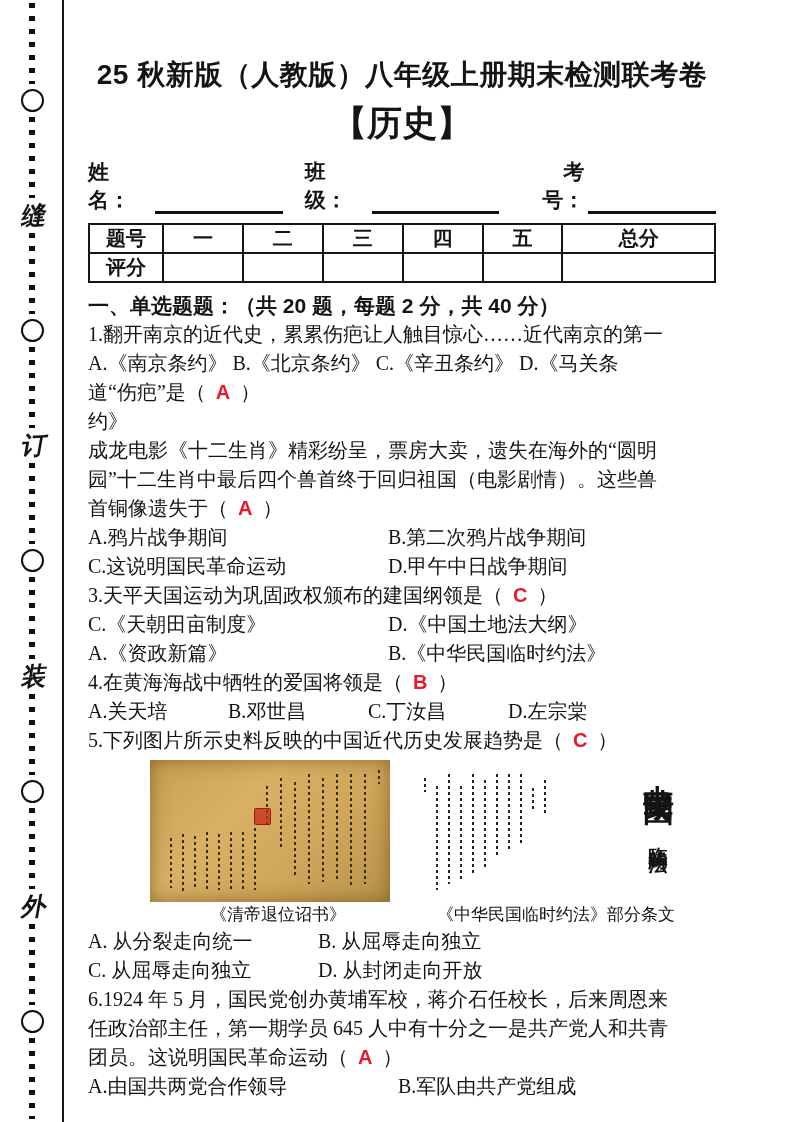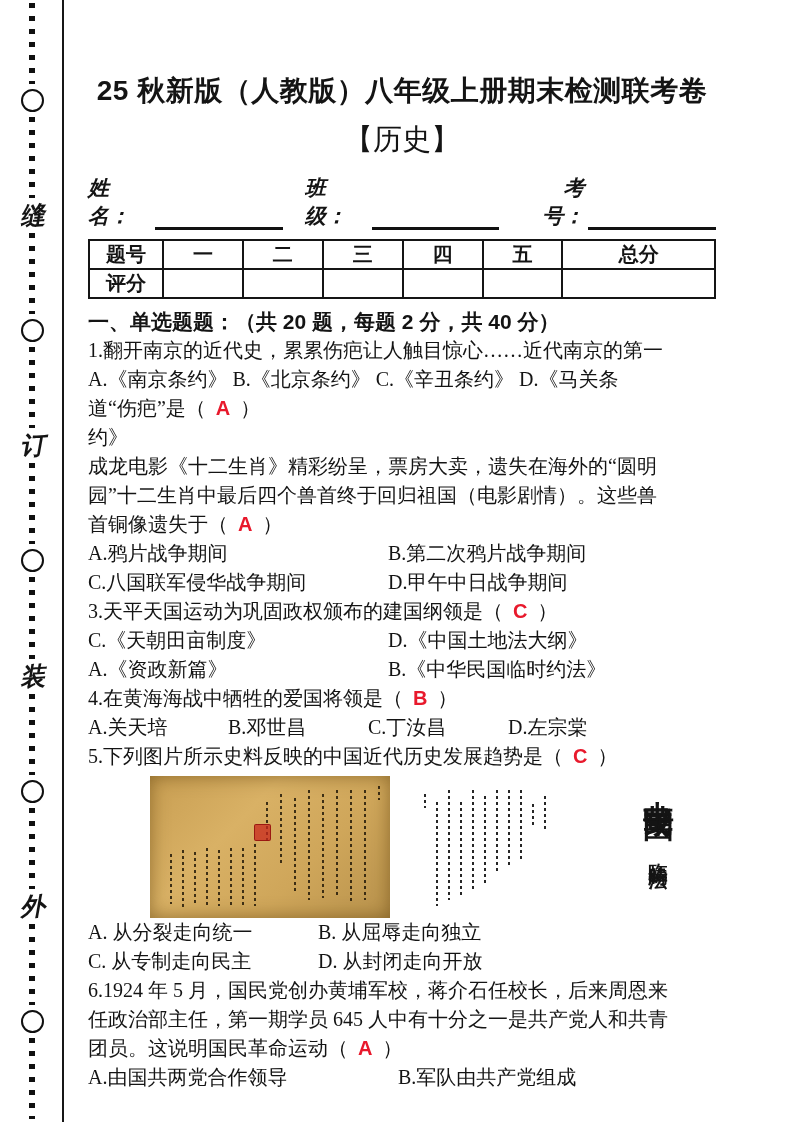--- a/index.html
+++ b/index.html
@@ -13,27 +13,27 @@
     display:flex;flex-direction:column;align-items:center;
   }
   .dotseg{flex:1 1 auto;width:6px;min-height:18px;margin:3px 0;
     background:repeating-linear-gradient(180deg,#101010 0 5px,transparent 5px 13px);}
   .ring{flex:0 0 auto;width:19px;height:19px;border:2.5px solid #101010;border-radius:50%;
     background:#fff;margin:2px 0;}
   .bchar{flex:0 0 auto;font-size:25px;font-weight:bold;font-style:italic;line-height:1;
     margin:2px 0;transform:rotate(-4deg);}
   .vrule{position:absolute;left:62px;top:0;bottom:0;width:2px;background:#161616;}
   
-  .content{position:absolute;left:88px;top:16px;width:628px;}
+  .content{position:absolute;left:88px;top:0;width:628px;}
   .title{margin:58px 0 0 0;text-align:center;font-family:"Liberation Sans","DejaVu Sans",sans-serif;
     font-size:28px;font-weight:bold;letter-spacing:.5px;line-height:34px;}
   .subject{margin:16px 0 0 0;text-align:center;font-family:"Liberation Sans","DejaVu Sans",sans-serif;
-    font-size:29px;font-weight:normal;line-height:30px;}
+    font-size:35px;font-weight:bold;line-height:30px;}
   .info-row{margin-top:20px;display:flex;align-items:flex-end;font-size:21px;font-weight:bold;}
-  .info-item{display:flex;align-items:flex-end;margin-right:22px;font-style:italic;}
+  .info-item{display:flex;align-items:flex-end;margin-right:22px;}
   .info-item:last-child{margin-right:0;text-align:right;}
   .blank{display:inline-block;width:112px;height:20px;border-bottom:3px solid #111;margin-left:4px;}
   
   table.score{margin-top:9px;border-collapse:collapse;width:628px;
     font-size:20px;font-weight:bold;text-align:center;}
   table.score td{border:2px solid #151515;height:26px;padding:0;}
   td.c0{width:72px;}
   
   .section-h{margin-top:9px;font-family:"Liberation Sans","DejaVu Sans",sans-serif;
     font-size:21px;font-weight:bold;line-height:28px;white-space:nowrap;}
@@ -144,21 +144,21 @@
   <div class="tline">成龙电影《十二生肖》精彩纷呈，票房大卖，遗失在海外的“圆明</div>
   <div class="tline">园”十二生肖中最后四个兽首终于回归祖国（电影剧情）。这些兽</div>
   <div class="tline">
     <span>首铜像遗失于（</span><span class="ans">A</span><span>）</span>
   </div>
   <div class="optrow">
     <span class="ow300">A.鸦片战争期间</span>
     <span>B.第二次鸦片战争期间</span>
   </div>
   <div class="optrow">
-    <span class="ow300">C.八国联军侵华战争期间</span>
+    <span class="ow300">C.这说明国民革命运动</span>
     <span>D.甲午中日战争期间</span>
   </div>
 
   <div class="tline">
     <span>3.天平天国运动为巩固政权颁布的建国纲领是（</span><span class="ans">C</span><span>）</span>
   </div>
   <div class="optrow">
     <span class="ow300">C.《天朝田亩制度》</span>
     <span>D.《中国土地法大纲》</span>
   </div>
@@ -213,27 +213,31 @@
       <div class="rcol" style="left:54px;top:26px;height:96px"></div>
       <div class="rcol" style="left:42px;top:14px;height:110px"></div>
       <div class="rcol" style="left:30px;top:26px;height:104px"></div>
       <div class="rcol" style="left:18px;top:18px;height:14px"></div>
       <div class="callig">
         <span class="big">中華民國</span>
         <span class="small">臨時約法</span>
       </div>
     </div>
   </div>
+  <div class="cap-row">
+    <span class="cap-left">《清帝退位诏书》</span>
+    <span class="cap-right">《中华民国临时约法》部分条文</span>
+  </div>
 
   <div class="optrow">
     <span class="ow230">A.  从分裂走向统一</span>
     <span>B.  从屈辱走向独立</span>
   </div>
   <div class="optrow">
-    <span class="ow230">C.  从专制走向民主</span>
+    <span class="ow230">C.  从屈辱走向独立</span>
     <span>D.  从封闭走向开放</span>
   </div>
 
   <div class="tline">6.1924 年 5 月，国民党创办黄埔军校，蒋介石任校长，后来周恩来</div>
   <div class="tline">任政治部主任，第一期学员 645 人中有十分之一是共产党人和共青</div>
   <div class="tline">
     <span>团员。这说明国民革命运动（</span><span class="ans">A</span><span>）</span>
   </div>
   <div class="optrow">
     <span class="ow310">A.由国共两党合作领导</span>

